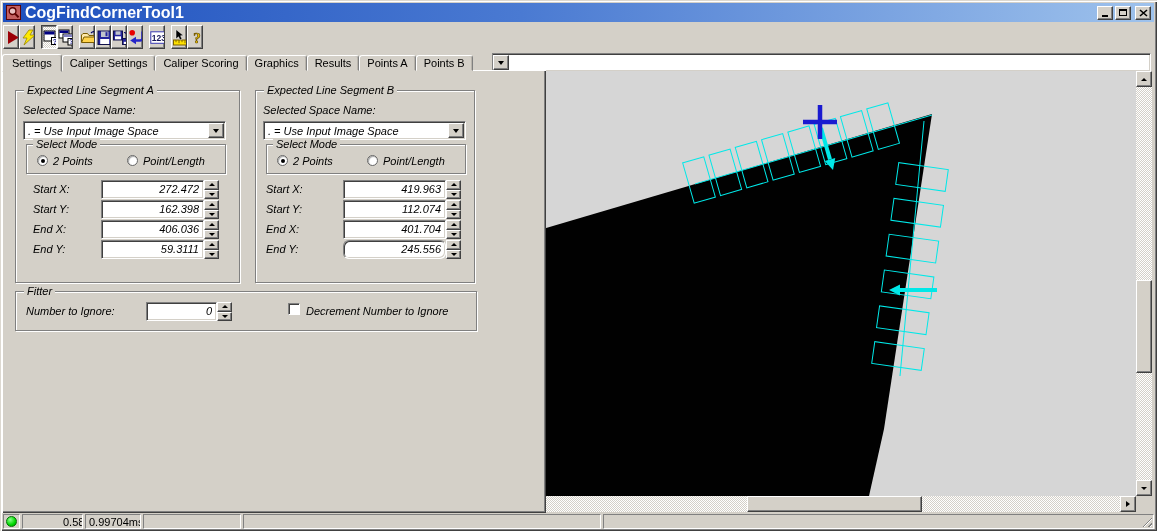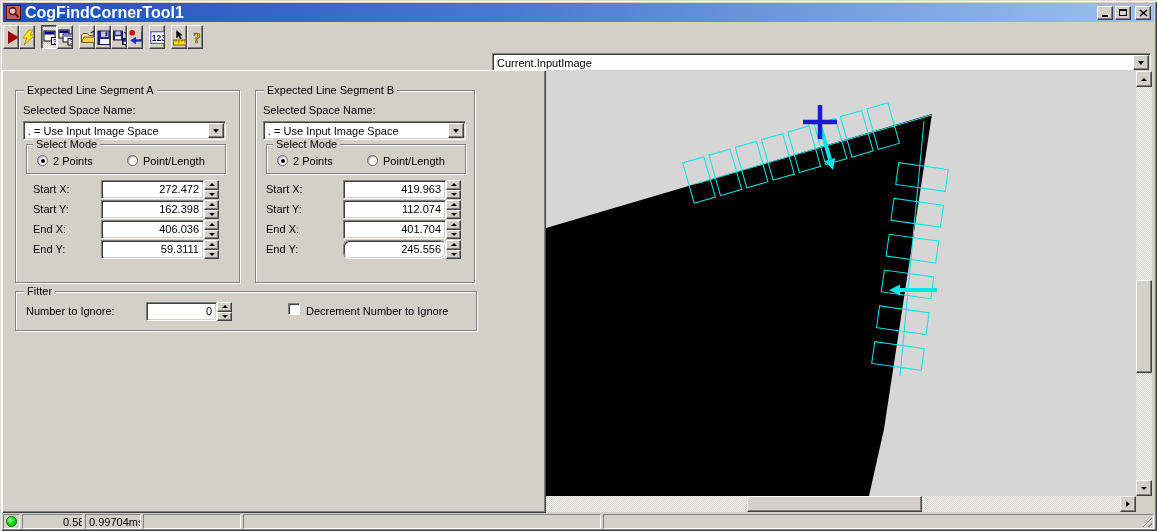--- a/index.html
+++ b/index.html
@@ -38,21 +38,21 @@
 
   
   .tabs { position:absolute; left:2px; top:53px; height:18px; display:flex; align-items:flex-end; z-index:3; }
   .tab { height:16px; line-height:15px; padding:0 7px; background:#d4d0c8;
     border:1px solid; border-color:#ffffff #808080 #d4d0c8 #ffffff;
     border-radius:3px 3px 0 0; box-shadow:inset -1px 0 0 #b8b4ac; white-space:nowrap; }
   .tab.active { height:18px; line-height:17px; padding:0 9px; position:relative; z-index:4;
     border-bottom:1px solid #d4d0c8; margin-bottom:-1px; font-weight:normal; }
   .tab-page { position:absolute; left:2px; top:70px; width:544px; height:443px; background:#d4d0c8;
     box-shadow:inset 1px 0 0 #ffffff, inset 0 1px 0 #ffffff,
-               inset -1px -1px 0 #404040, inset -2px -2px 0 #808080; z-index:2; }
+               inset -1px -1px 0 #404040, inset -2px -2px 0 #808080; z-index:2;font-style:italic; }
 
   .groupbox { position:absolute; border:1px solid #808080;
     box-shadow:inset 1px 1px 0 #ffffff, 1px 1px 0 #ffffff; }
   .legend { position:absolute; top:-7px; left:8px; background:#d4d0c8; padding:0 3px;
     line-height:13px; white-space:nowrap; }
 
   .lbl { position:absolute; white-space:nowrap; }
 
   .combo { position:absolute; height:19px; background:#fff; border:1px solid;
     border-color:#808080 #ffffff #ffffff #808080;
@@ -224,20 +224,29 @@
         <polygon points="4,0.5 4,10 6.5,7.8 8,11 10,10.1 8.6,6.8 11.5,6.6" fill="#000" stroke="#fff" stroke-width="0.5"></polygon>
       </svg>
     </button>
     <button class="tbtn">
       <svg width="18" height="17">
         <text x="9" y="14" font-size="15" text-anchor="middle" fill="#e8c000" stroke="#6a5000" stroke-width="0.7" font-family="Liberation Serif, serif" font-weight="bold">?</text>
       </svg>
     </button>
   </div>
 
+  <div class="tabs">
+    <div class="tab active"><span>Settings</span></div>
+    <div class="tab"><span>Caliper Settings</span></div>
+    <div class="tab"><span>Caliper Scoring</span></div>
+    <div class="tab"><span>Graphics</span></div>
+    <div class="tab"><span>Results</span></div>
+    <div class="tab"><span>Points A</span></div>
+    <div class="tab"><span>Points B</span></div>
+  </div>
 
   <div class="tab-page">
 
     <div class="groupbox" style="left:13px; top:20px; width:225px; height:193px;">
       <span class="legend">Expected Line Segment A</span>
       <span class="lbl" style="left:7px; top:13px;">Selected Space Name:</span>
       <div class="combo" style="left:7px; top:30px; width:203px;">
         <span class="ctxt">. = Use Input Image Space</span>
         <span class="drop">
             <span class="tri-dn"></span>
@@ -395,21 +404,20 @@
           <span class="sb">
             <span class="tri-d2"></span>
           </span>
         </span>
       <span class="checkbox" style="left:272px; top:11px;"></span>
       <span class="lbl" style="left:290px; top:13px;">Decrement Number to Ignore</span>
     </div>
   </div>
 
   <div class="combo img-combo">
-    <span class="ctxt">Current.InputImage</span>
     <span class="drop">
         <span class="tri-dn"></span>
       </span>
   </div>
 
   <div class="viewport">
     <svg id="overlay-svg" width="644" height="425">
         <rect x="0" y="0" width="644" height="425" fill="#d6d6d6"></rect>
         <polygon points="0,173 440,43 392,358 377,425 0,425" fill="#010101"></polygon>
         <line x1="203" y1="113" x2="440" y2="44" stroke="#00e8e8" stroke-width="1"></line>

